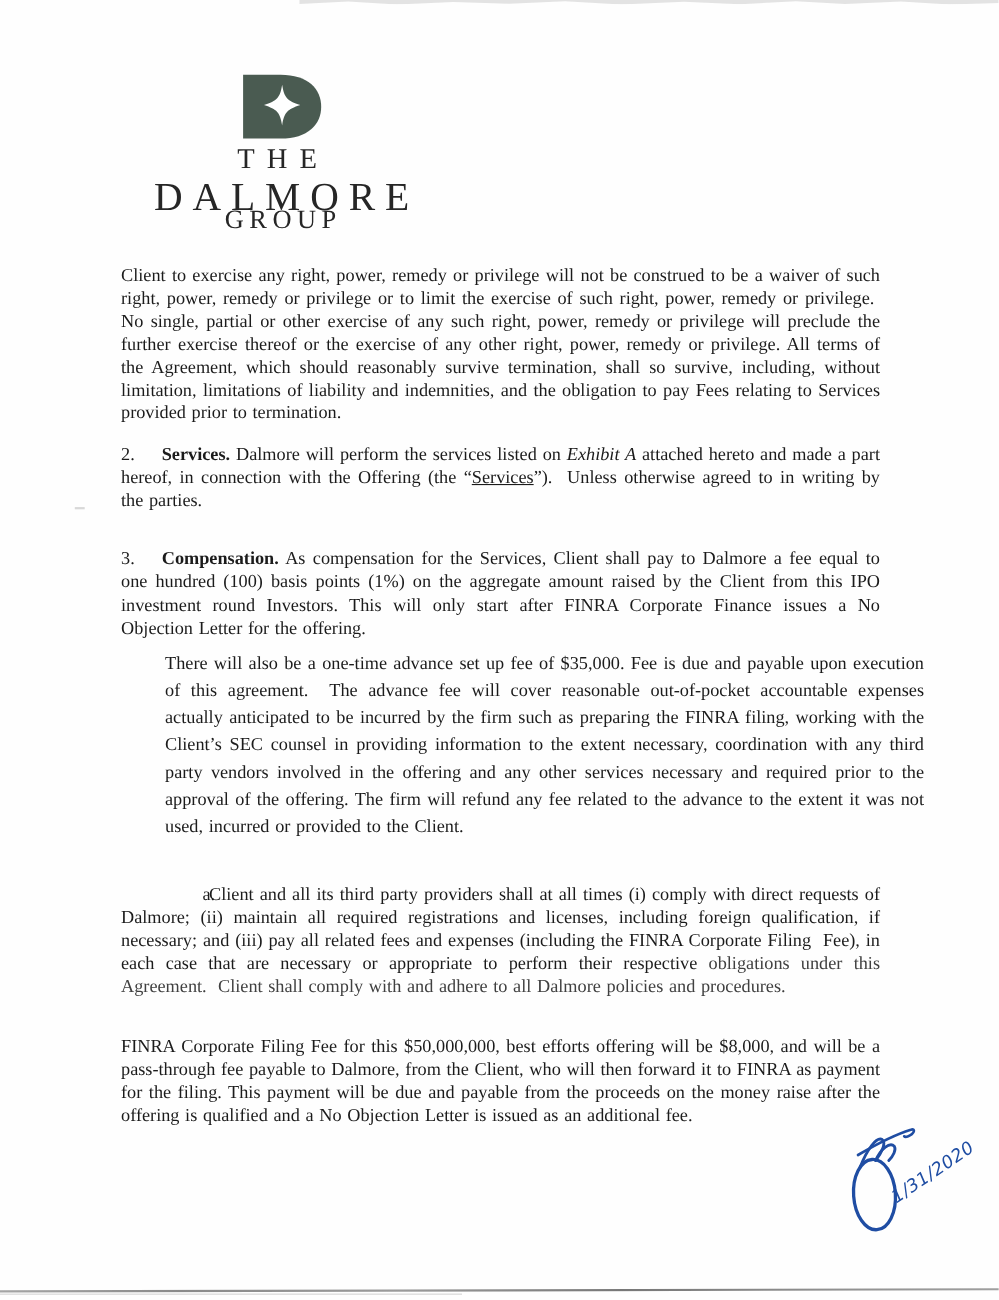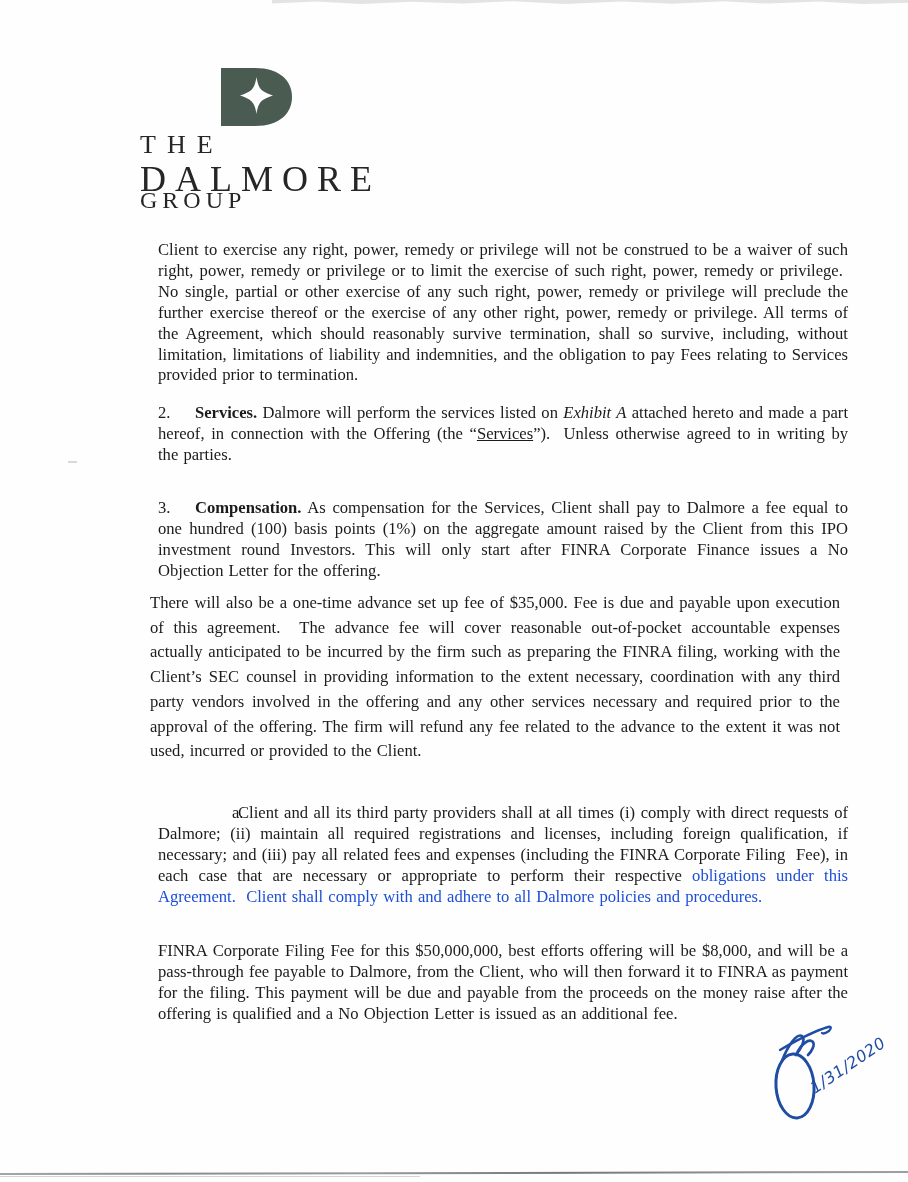--- a/index.html
+++ b/index.html
@@ -2,33 +2,33 @@
 <html><head>
 <meta charset="utf-8">
 <style>
   html,body{margin:0;padding:0;}
   body{width:908px;height:1182px;background:#ffffff;overflow:hidden;}
   .page{position:relative;width:908px;height:1182px;background:#fefefe;font-family:"Liberation Serif",serif;}
 
   
   .logo-wrap{position:absolute;left:140px;top:64px;width:235px;text-align:center;}
   .logo-icon{position:absolute;left:78px;top:2px;width:77px;height:62px;}
-  .wordmark{position:absolute;width:235px;left:0;color:#262626;font-family:"Liberation Serif",serif;white-space:nowrap;text-align:left;}
+  .wordmark{position:absolute;width:235px;left:0;color:#262626;font-family:"Liberation Serif",serif;white-space:nowrap;text-align:center;}
   .wm-the{top:66px;font-size:26px;letter-spacing:11px;}
   .wm-dalmore{top:94px;font-size:36px;letter-spacing:9px;}
   .wm-group{top:123px;font-size:24px;letter-spacing:5px;}
 
   
   .para{position:absolute;left:110px;width:690px;text-align:justify;font-size:16.6px;color:#1b1b1b;word-spacing:1px;}
-  .lh21{line-height:20.9px;margin-left:48px;}
+  .lh21{line-height:20.9px;}
   .lh25{line-height:24.7px;margin-left:40px;}
   .num{display:inline-block;width:37px;}
   .num-a{display:inline-block;width:43px;}
   .indent-a{text-indent:37px;}
-  .fade{color:#1d4ed8;font-family:Liberation Serif, serif;}
+  .fade{color:#404040;font-family:Liberation Serif, serif;}
   .p1{top:240px;}
   .p2{top:403px;}
   .p3{top:498px;}
   .p4{top:591px;}
   .h4{top:764px;}
   .pa{top:803px;}
   .p5{top:941px;}
 
   
   .sig{position:absolute;left:735px;top:1014px;width:175px;height:130px;}

